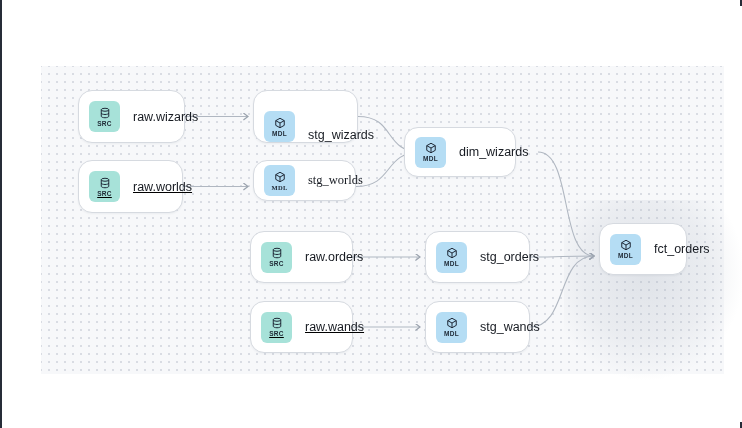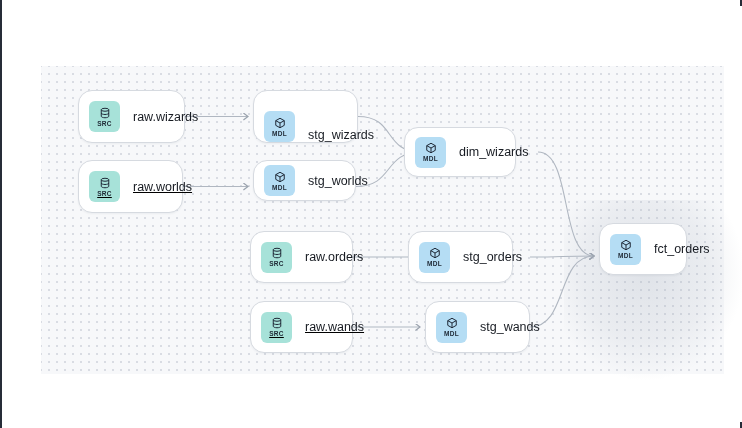--- a/index.html
+++ b/index.html
@@ -106,21 +106,21 @@
           <svg width="12" height="12" viewBox="0 0 24 24" fill="none" stroke="#1f2937" stroke-width="2" stroke-linejoin="round">
             <path d="M12 2.5l8.5 4.8v9.4L12 21.5l-8.5-4.8V7.3L12 2.5z"></path>
             <path d="M3.5 7.3L12 12l8.5-4.7"></path>
             <path d="M12 12v9.5"></path>
           </svg>
         </span>
       <span class="badge-label">MDL</span>
     </div>
     <span class="node-label">stg_wizards</span>
   </div>
-    <div class="node" style="left: 253px; top: 160px; width: 103px; height: 41px;">
+    <div class="node" style="left: 253px; top: 160px; width: 103px; height: 41px; font-family: Liberation Serif, serif;">
     <div class="badge" style="background: rgb(181, 221, 244);">
       <span class="glyph">
           <svg width="12" height="12" viewBox="0 0 24 24" fill="none" stroke="#1f2937" stroke-width="2" stroke-linejoin="round">
             <path d="M12 2.5l8.5 4.8v9.4L12 21.5l-8.5-4.8V7.3L12 2.5z"></path>
             <path d="M3.5 7.3L12 12l8.5-4.7"></path>
             <path d="M12 12v9.5"></path>
           </svg>
         </span>
       <span class="badge-label">MDL</span>
     </div>
@@ -145,21 +145,21 @@
           <svg width="12" height="12" viewBox="0 0 24 24" fill="none" stroke="#1f2937" stroke-width="2">
             <ellipse cx="12" cy="5.5" rx="7.5" ry="3"></ellipse>
             <path d="M4.5 5.5v13c0 1.7 3.4 3 7.5 3s7.5-1.3 7.5-3v-13"></path>
             <path d="M4.5 12c0 1.7 3.4 3 7.5 3s7.5-1.3 7.5-3"></path>
           </svg>
         </span>
       <span class="badge-label">SRC</span>
     </div>
     <span class="node-label">raw.orders</span>
   </div>
-    <div class="node" style="left: 408px; top: 231px; width: 105px; height: 52px;">
+    <div class="node" style="left: 425px; top: 231px; width: 105px; height: 52px;">
     <div class="badge" style="background: rgb(181, 221, 244);">
       <span class="glyph">
           <svg width="12" height="12" viewBox="0 0 24 24" fill="none" stroke="#1f2937" stroke-width="2" stroke-linejoin="round">
             <path d="M12 2.5l8.5 4.8v9.4L12 21.5l-8.5-4.8V7.3L12 2.5z"></path>
             <path d="M3.5 7.3L12 12l8.5-4.7"></path>
             <path d="M12 12v9.5"></path>
           </svg>
         </span>
       <span class="badge-label">MDL</span>
     </div>

